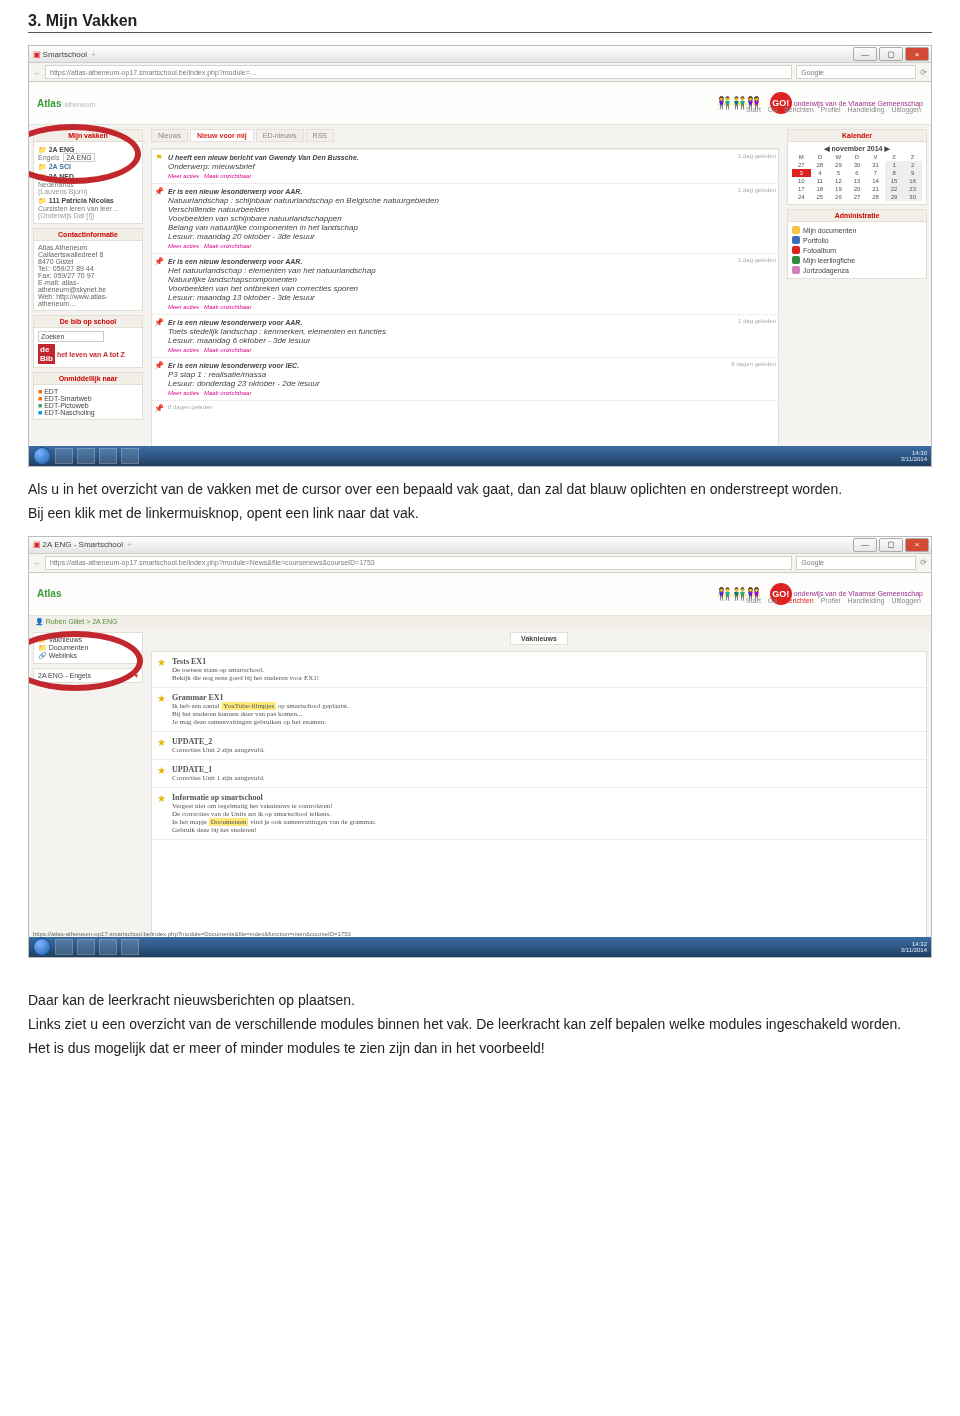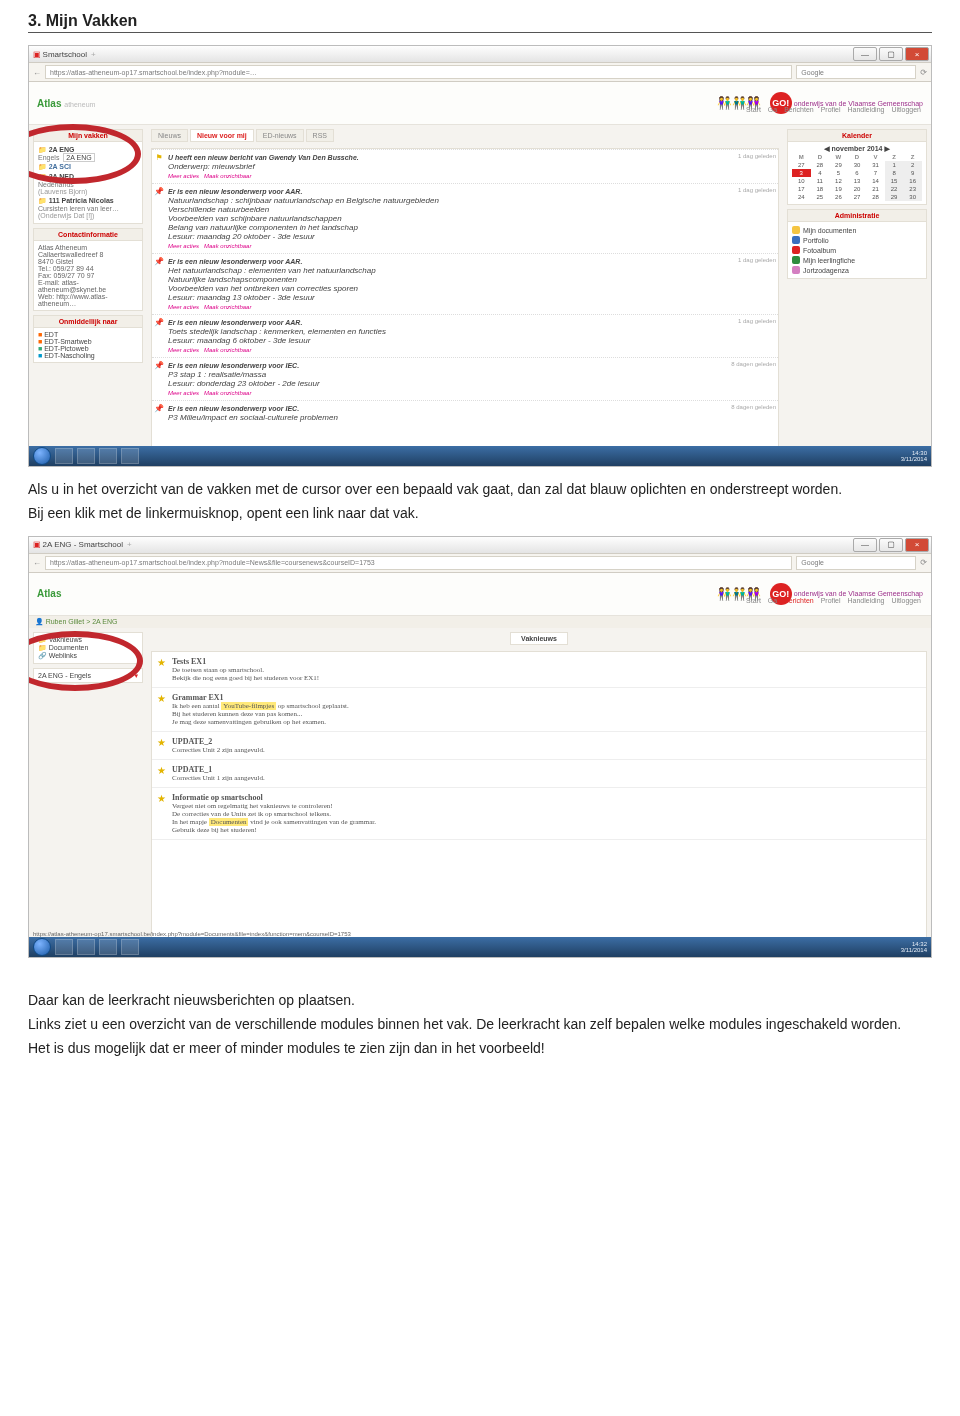--- a/index.html
+++ b/index.html
@@ -191,20 +191,30 @@
         <div class="ph red">Contactinformatie</div>
         <div class="pb" style="white-space:pre-line;color:#666;">Atlas Atheneum
 Callaertswalledreef 8
 8470 Gistel
 Tel.: 059/27 89 44
 Fax: 059/27 70 97
 E-mail: atlas-atheneum@skynet.be
 Web: http://www.atlas-atheneum…</div>
       </div>
       <div class="panel">
+        <div class="ph red">De bib op school</div>
+        <div class="pb">
+          <div style="border:1px solid #ccc;padding:1px 2px;width:60px;">Zoeken</div>
+          <div style="margin-top:2px;display:flex;align-items:center;">
+            <span style="background:#c1272d;color:#fff;font-weight:bold;padding:1px 2px;font-size:8px;">de<br>Bib</span>
+            <span style="color:#c1272d;font-weight:bold;margin-left:2px;">het leven van A tot Z</span>
+          </div>
+        </div>
+      </div>
+      <div class="panel">
         <div class="ph red">Onmiddellijk naar</div>
         <div class="pb">
           <div><span style="color:#f60;">■</span> <span>EDT</span></div>
           <div><span style="color:#f60;">■</span> <span>EDT-Smartweb</span></div>
           <div><span style="color:#3a7;">■</span> <span>EDT-Pictoweb</span></div>
           <div><span style="color:#09c;">■</span> <span>EDT-Nascholing</span></div>
         </div>
       </div>
     </div>
 
@@ -265,24 +275,20 @@
           <div class="feed-txt">
             <b>Er is een nieuw lesonderwerp voor IEC.</b><br>
             <span>P3 stap 1 : realisatie/massa</span><br>
             <span>Lesuur: donderdag 23 oktober - 2de lesuur</span><br>
             <span class="mini-links"><span>Meer acties</span> &nbsp; <span>Maak onzichtbaar</span></span>
           </div>
           <div class="feed-meta">8 dagen geleden</div>
         </div>
         <div class="feed-entry">
           <div class="feed-ic pin">📌</div>
-          <div class="feed-txt">
-            <b>Er is een nieuw lesonderwerp voor IEC.</b><br>
-            <span>P3 Milieu/impact en sociaal-culturele problemen</span>
-          </div>
           <div class="feed-meta">8 dagen geleden</div>
         </div>
       </div>
     </div>
 
     <div class="rightcol">
       <div class="panel cal">
         <div class="ph red">Kalender</div>
         <div class="pb">
           <div style="text-align:center;font-weight:bold;">

